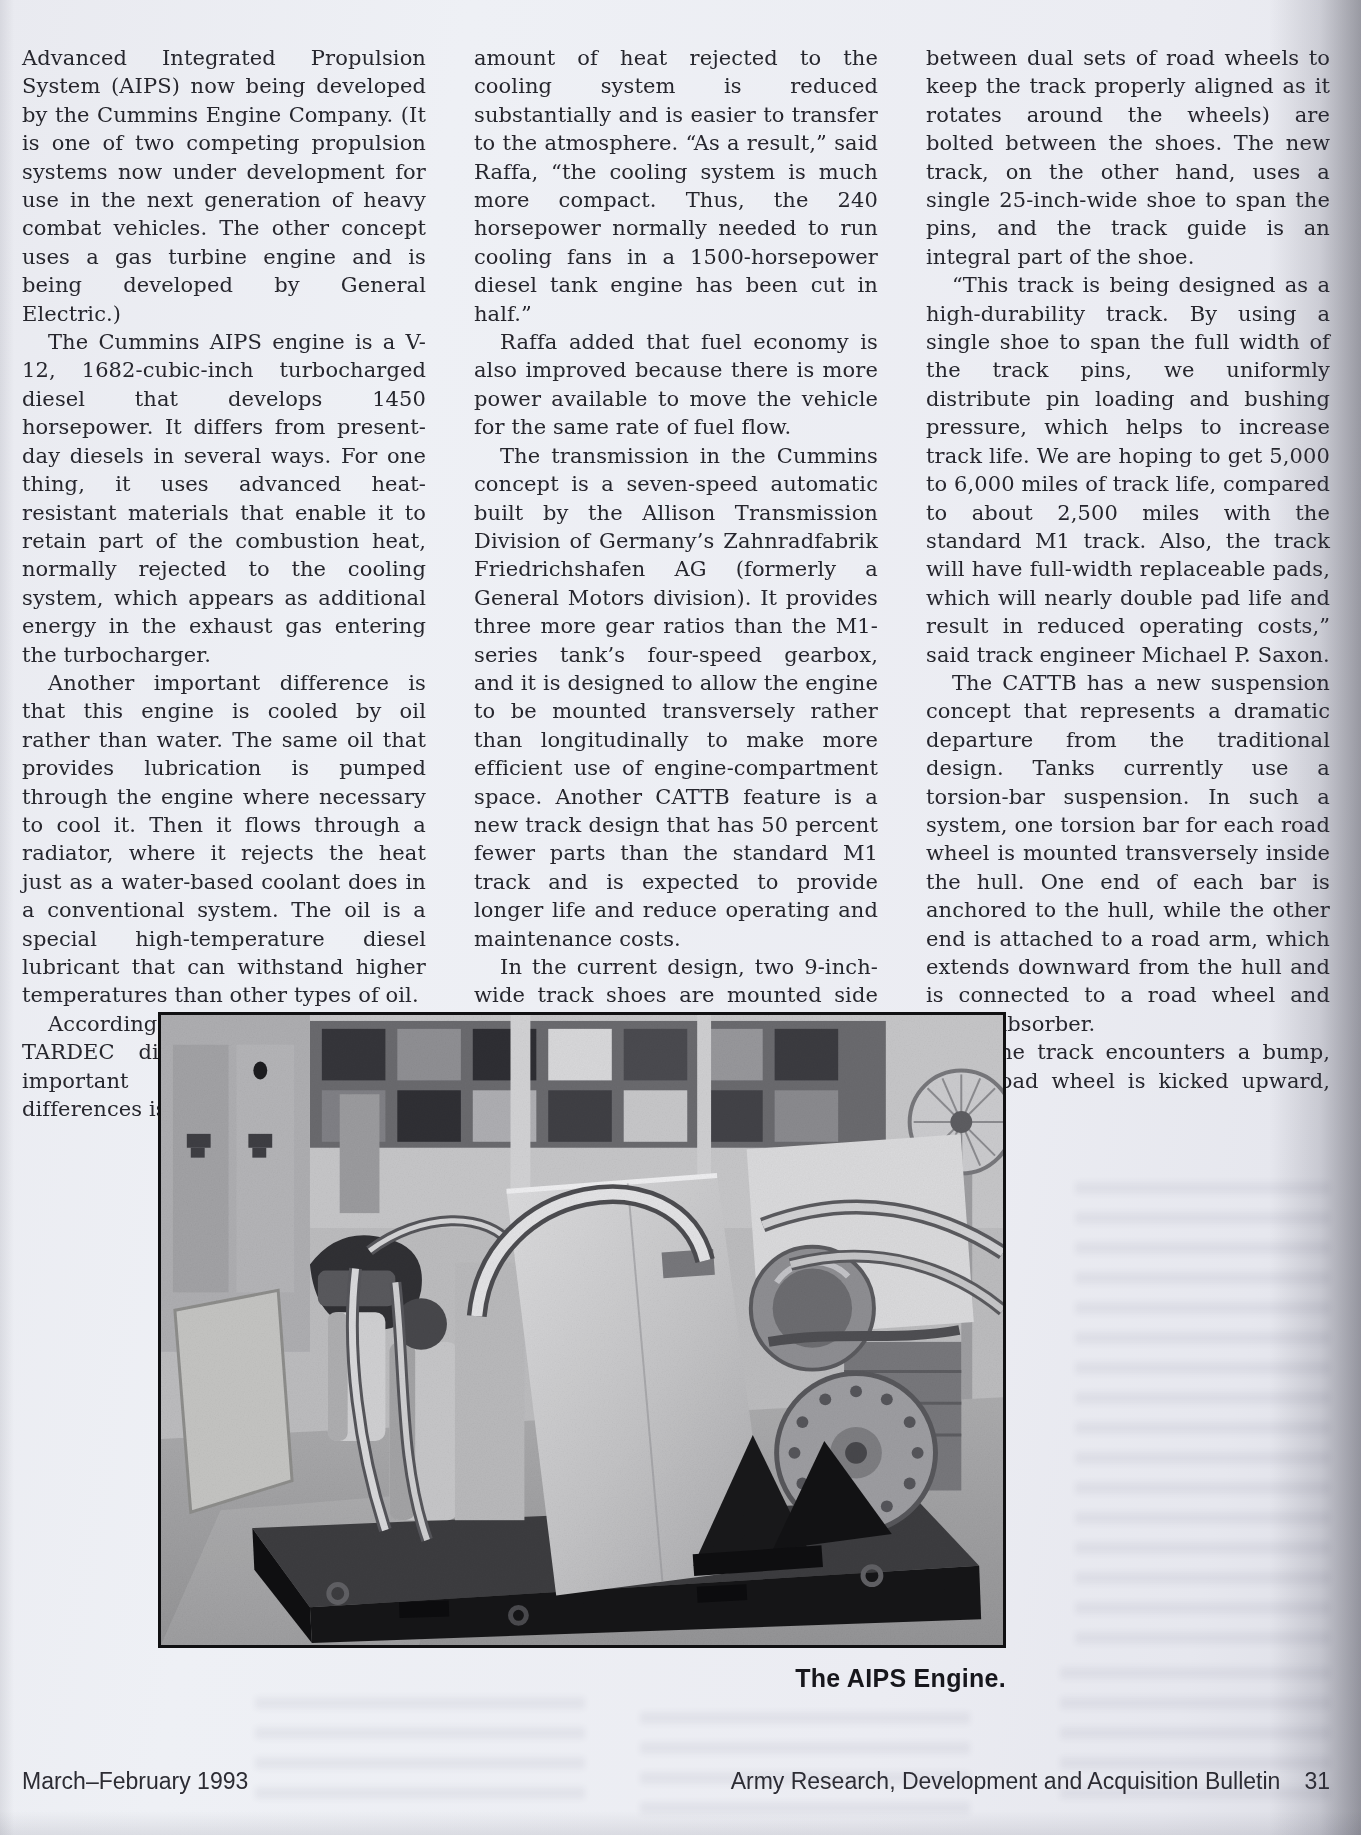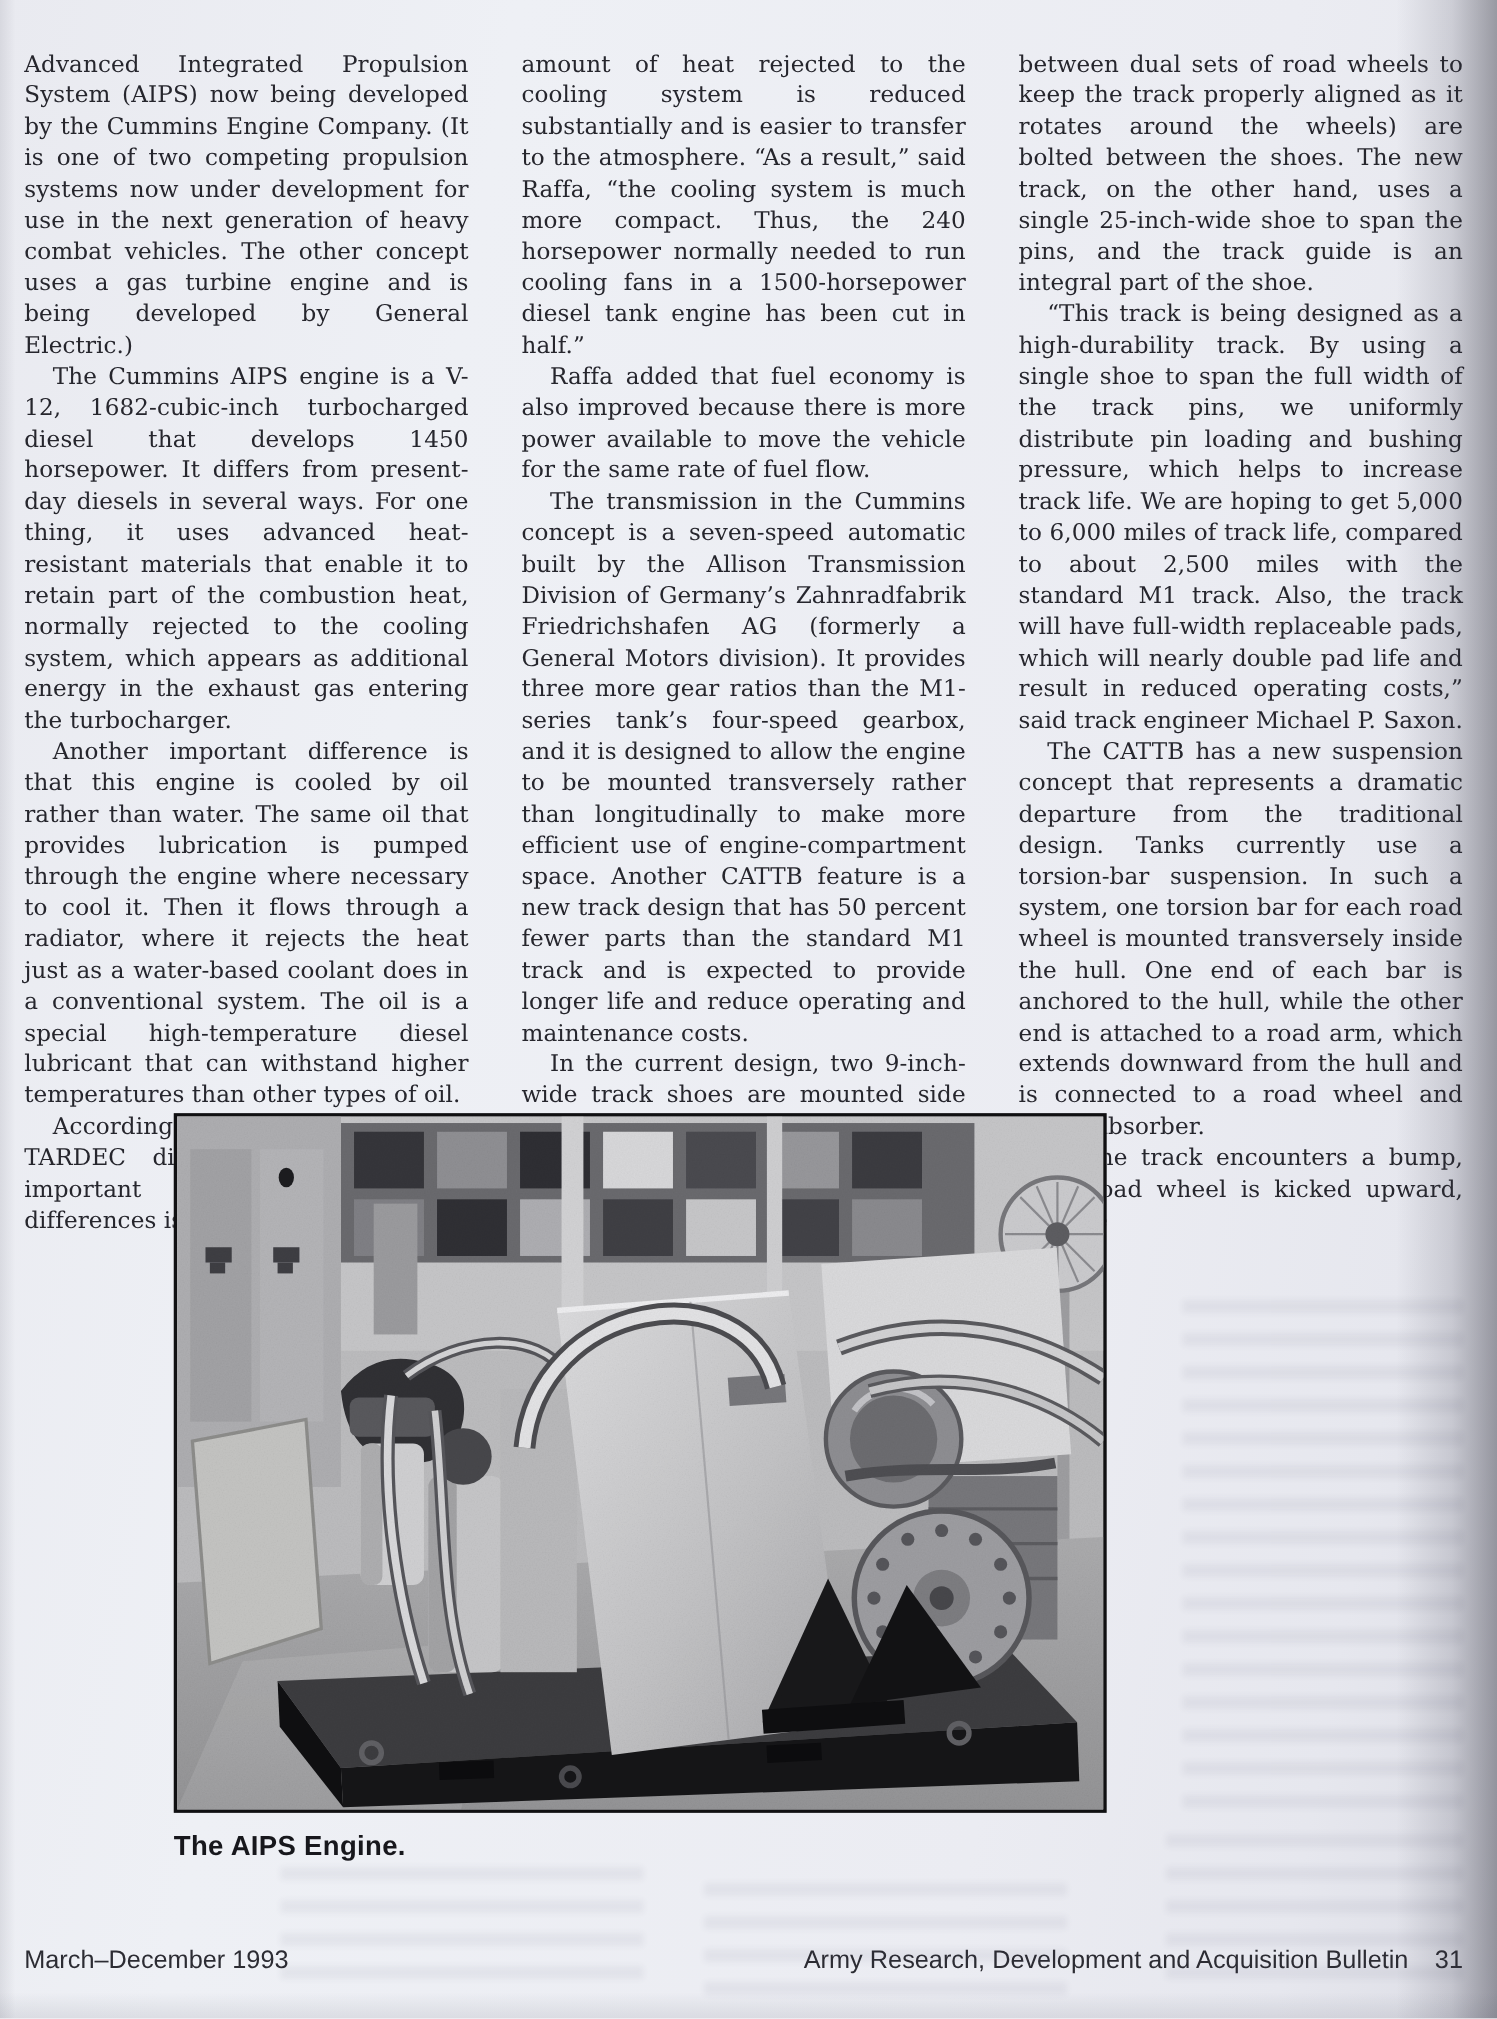--- a/index.html
+++ b/index.html
@@ -26,21 +26,21 @@
   .col p{margin:0;}
   .col p.indent{text-indent:26px;}
   
   .photo-fig{position:absolute;left:158px;top:1012px;width:848px;margin:0;}
   .photo-frame{
     width:848px;height:636px;box-sizing:border-box;
     border:3px solid #101012;background:#9a9a9c;
   }
   .photo-frame svg{display:block;width:100%;height:100%;}
   .photo-caption{
-    margin-top:16px;text-align:left;
+    margin-top:16px;text-align:right;
     font-family:"Liberation Sans", sans-serif;font-weight:bold;
     font-size:25px;color:#17171c;letter-spacing:0.3px;
   }
   
   .footer{
     position:absolute;left:22px;right:31px;top:1768px;
     font-family:"Liberation Sans", sans-serif;font-size:23px;color:#2c2c33;
     display:flex;justify-content:space-between;align-items:baseline;
   }
   .footer .pagenum{margin-left:24px;}
@@ -238,21 +238,21 @@
         <polygon points="668,430 736,524 616,540" fill="#121214"></polygon>
         <rect x="536" y="540" width="130" height="22" fill="#0e0e10" transform="rotate(-4 600 550)"></rect>
 
         <rect width="848" height="636" filter="url(#grain)" opacity="0.13" style="mix-blend-mode:multiply"></rect>
       </svg>
     </div>
     <figcaption class="photo-caption">The AIPS Engine.</figcaption>
   </figure>
 
   <div class="footer">
-    <span>March–December 1993</span>
+    <span>March–February 1993</span>
     <span>
       <span>Army Research, Development and Acquisition Bulletin</span><span class="pagenum">31</span>
     </span>
   </div>
 
   <div class="ghost" style="left:1075px;top:1175px;width:255px;height:470px;"></div>
   <div class="ghost" style="left:255px;top:1690px;width:330px;height:120px;"></div>
   <div class="ghost" style="left:640px;top:1705px;width:330px;height:110px;"></div>
   <div class="ghost" style="left:1060px;top:1660px;width:270px;height:150px;"></div>
 

